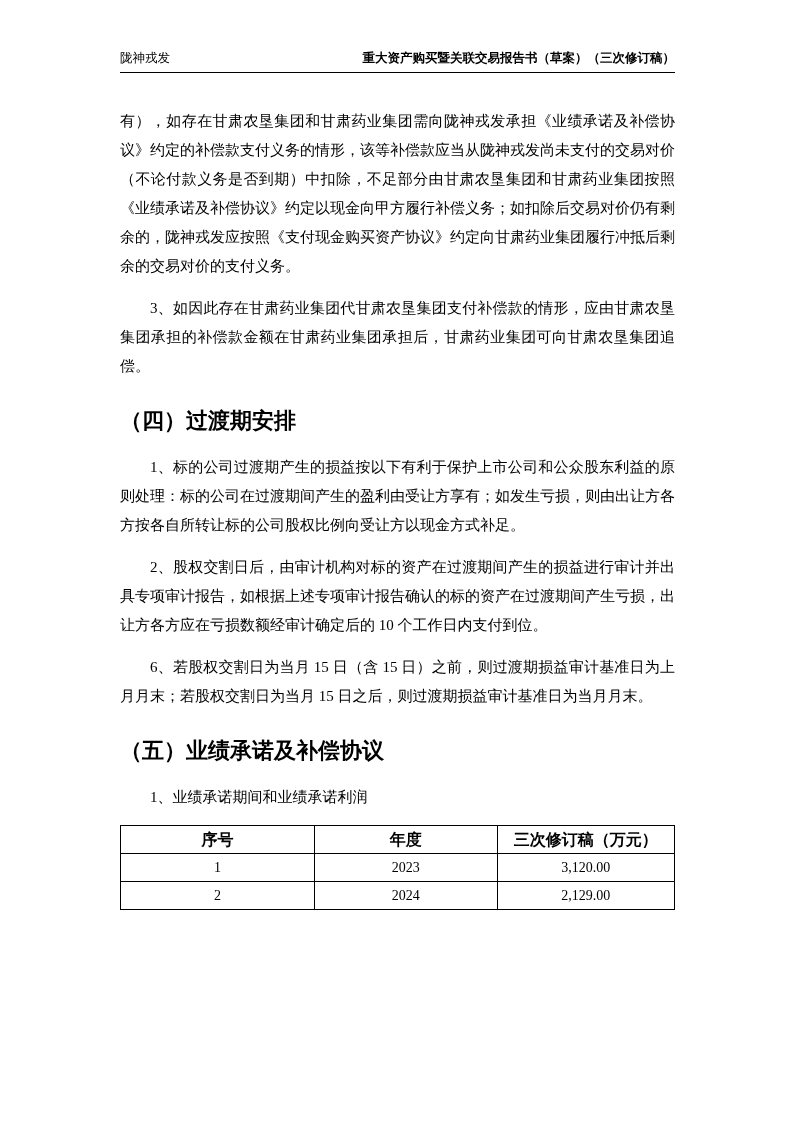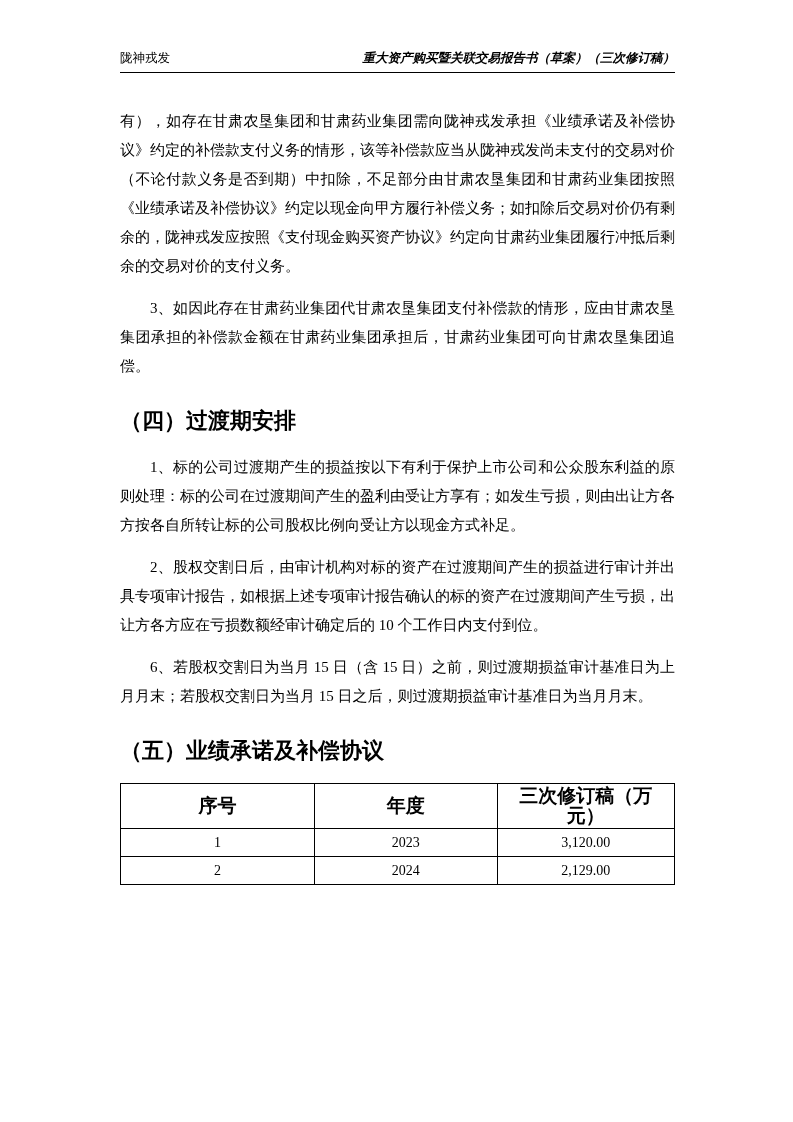--- a/index.html
+++ b/index.html
@@ -20,21 +20,20 @@
   }
   .header {
     display: flex;
     justify-content: space-between;
     align-items: baseline;
     font-size: 12.5px;
     line-height: 16px;
   }
   .h-right {
     font-weight: 600;
-    font-style: italic;
   }
   .header-rule {
     border: none;
     border-top: 1.2px solid #000000;
     margin: 6px 0 0 0;
   }
   .content {
     margin-top: 34px;
   }
   .para {
@@ -65,21 +64,21 @@
     border: 1px solid #000000;
     text-align: center;
     vertical-align: middle;
     padding: 2px 4px;
     height: 23px;
     font-size: 14px;
     line-height: 20px;
   }
   .commit-table th {
     font-weight: bold;
-    font-size: 19px;
+    font-size: 16px;
   }
   .col-seq   { width: 35%; }
   .col-year  { width: 33%; }
   .col-value { width: 32%; }
   .footer {
     position: absolute;
     top: 1028px;
     right: 118px;
     font-size: 13px;
     font-weight: bold;
@@ -106,20 +105,21 @@
     <h2 class="heading">（四）过渡期安排</h2>
 
     <p class="para">1、标的公司过渡期产生的损益按以下有利于保护上市公司和公众股东利益的原则处理：标的公司在过渡期间产生的盈利由受让方享有；如发生亏损，则由出让方各方按各自所转让标的公司股权比例向受让方以现金方式补足。</p>
 
     <p class="para">2、股权交割日后，由审计机构对标的资产在过渡期间产生的损益进行审计并出具专项审计报告，如根据上述专项审计报告确认的标的资产在过渡期间产生亏损，出让方各方应在亏损数额经审计确定后的 10 个工作日内支付到位。</p>
 
     <p class="para">6、若股权交割日为当月 15 日（含 15 日）之前，则过渡期损益审计基准日为上月月末；若股权交割日为当月 15 日之后，则过渡期损益审计基准日为当月月末。</p>
 
     <h2 class="heading">（五）业绩承诺及补偿协议</h2>
 
+    <p class="para">1、业绩承诺期间和业绩承诺利润</p>
 
 
     <table class="commit-table">
       <colgroup>
         <col class="col-seq">
         <col class="col-year">
         <col class="col-value">
       </colgroup>
       <thead>
         <tr>

